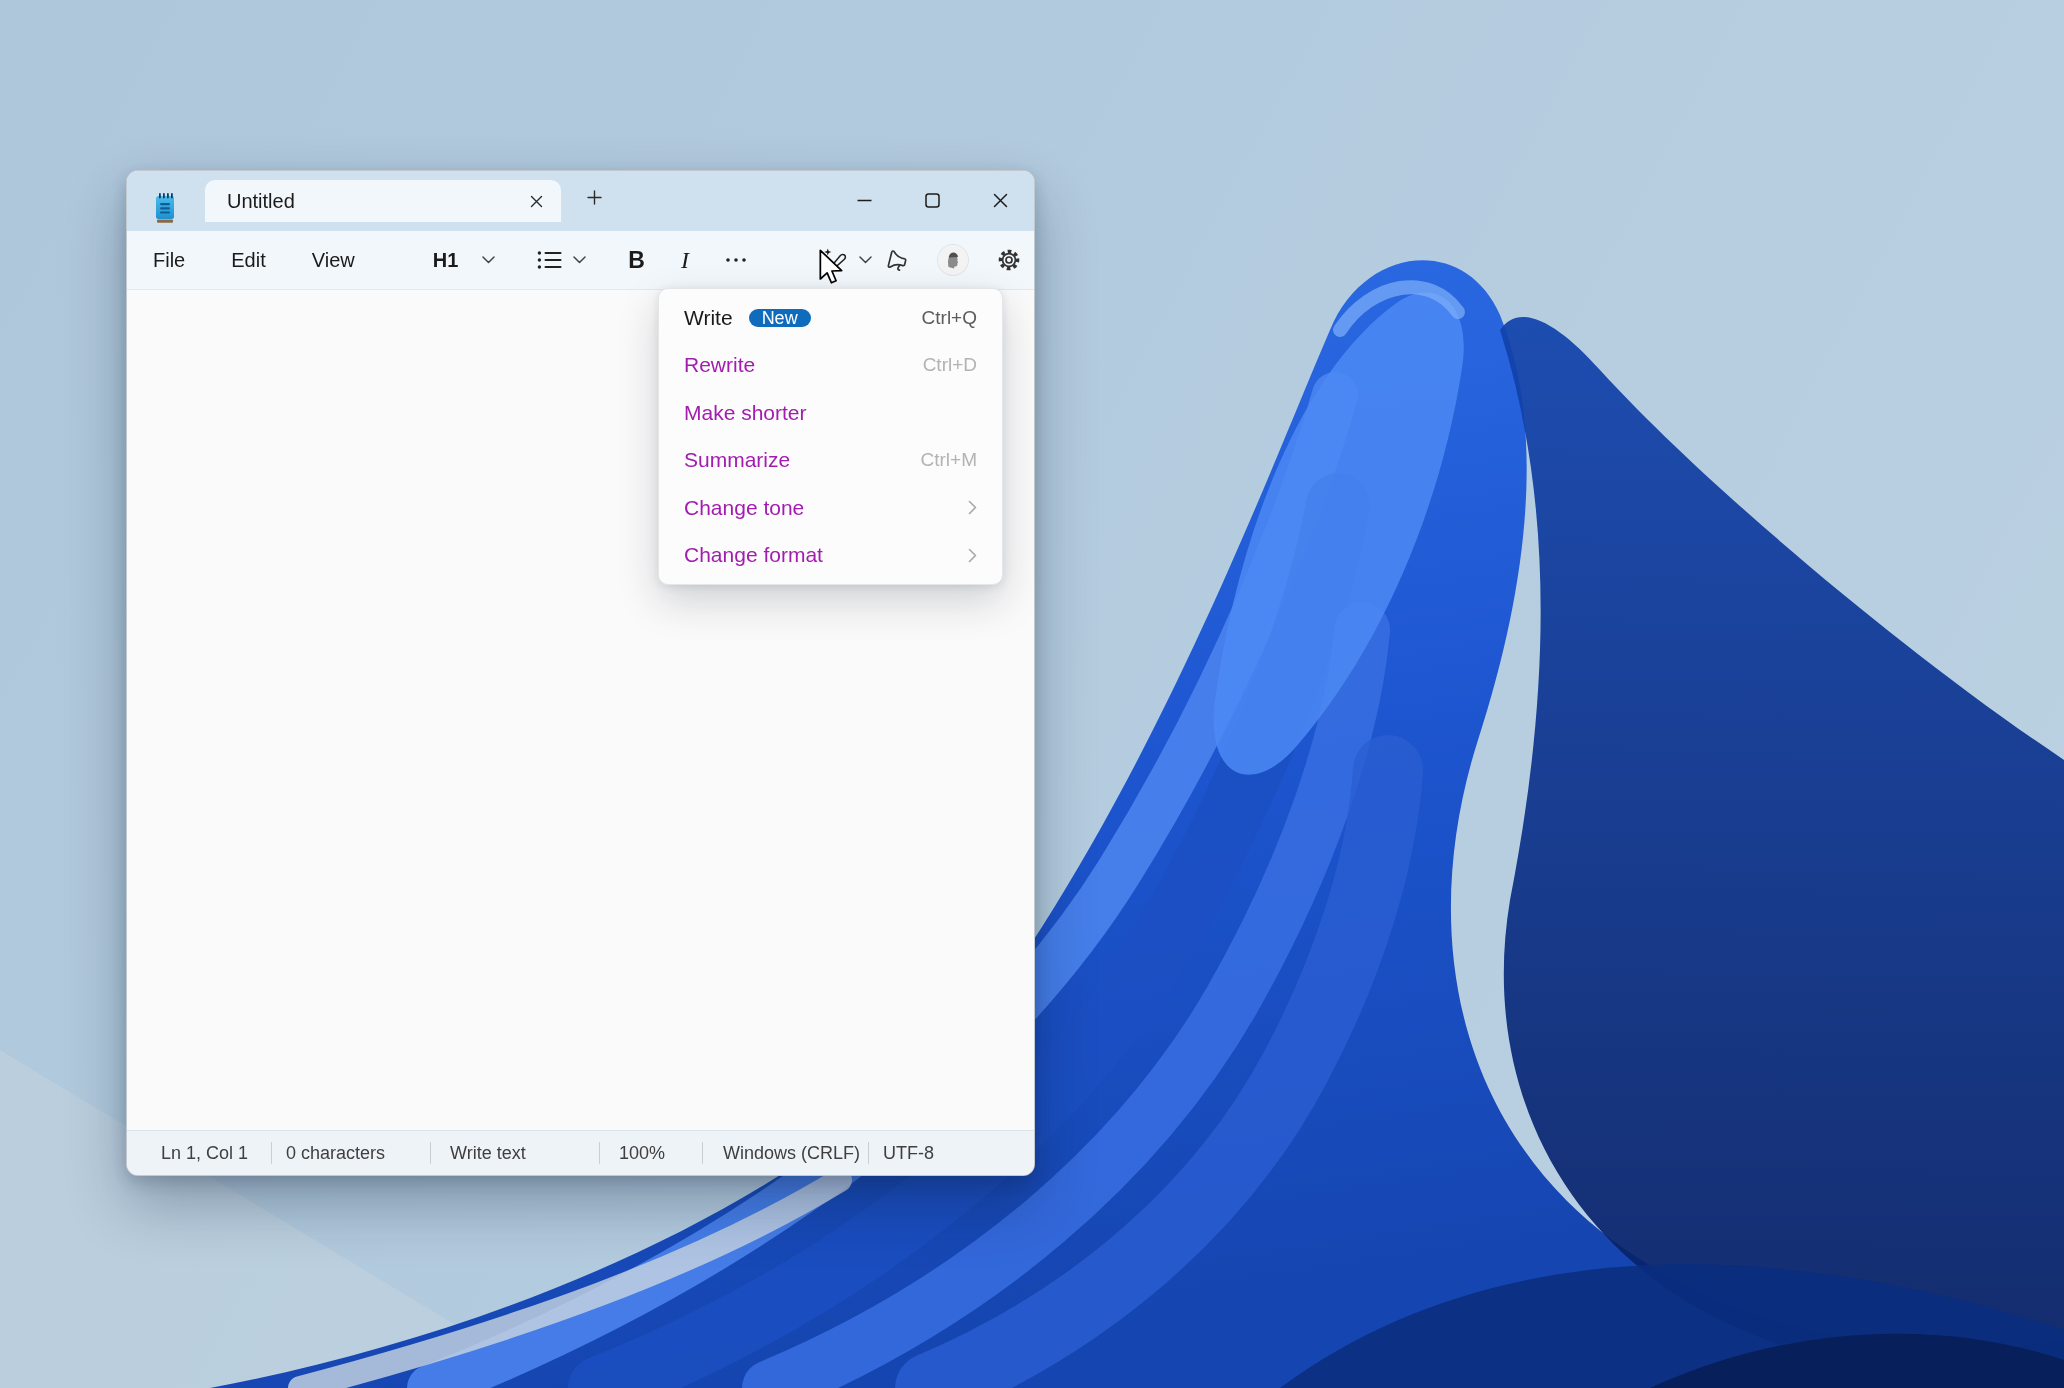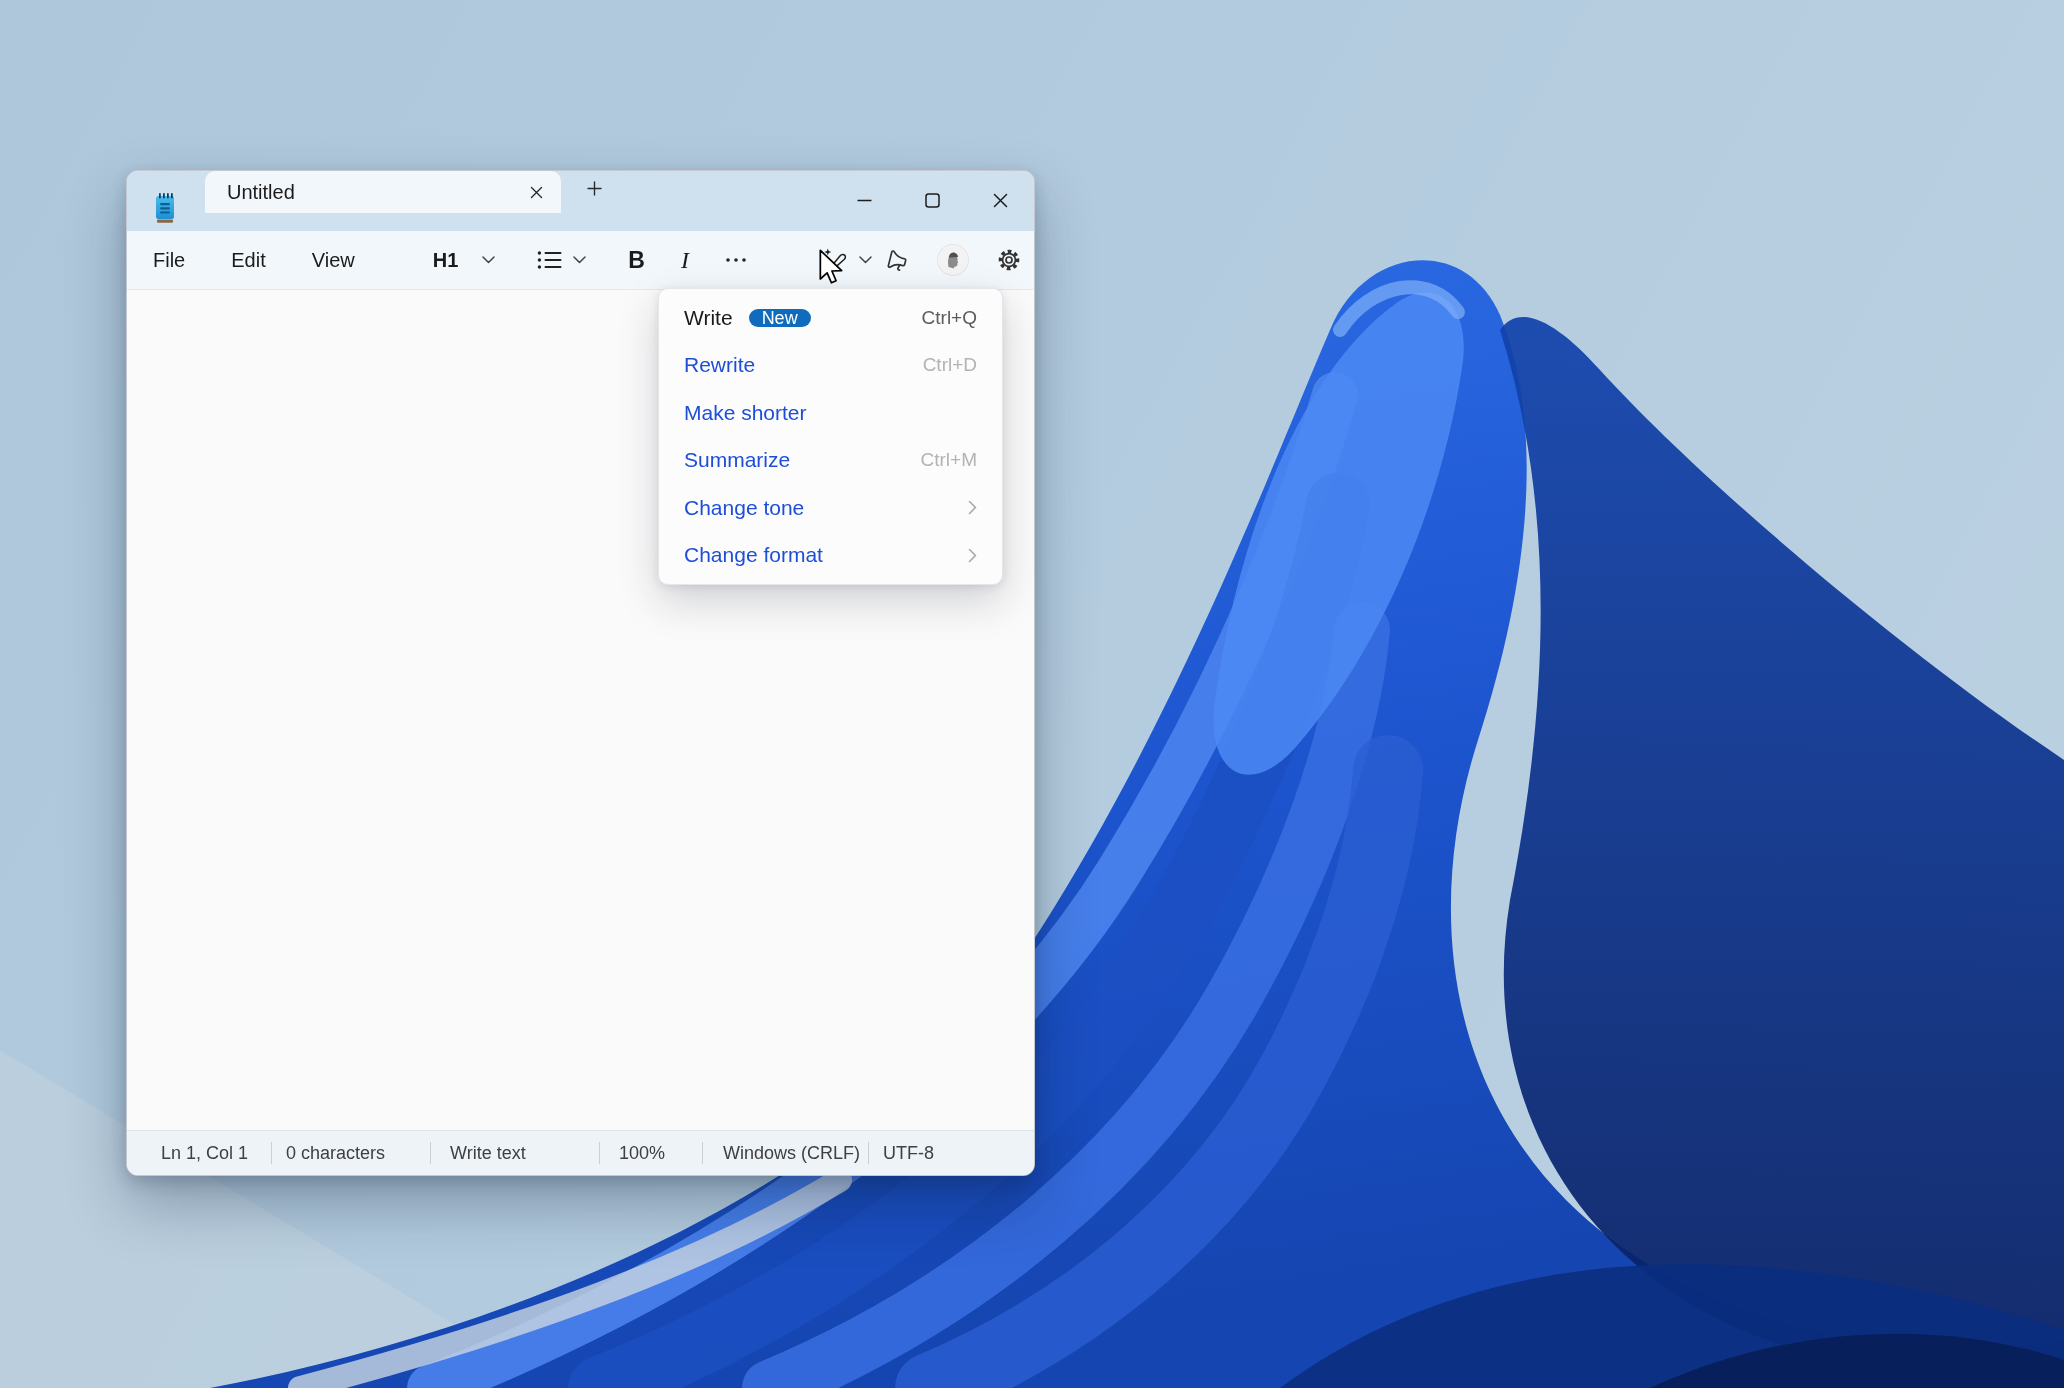--- a/index.html
+++ b/index.html
@@ -10,21 +10,21 @@
   }
   .wallpaper{position:absolute;inset:0;}
 
   
   .window{
     position:absolute;left:126px;top:170px;width:909px;height:1006px;
     border-radius:12px;overflow:hidden;display:flex;flex-direction:column;
     box-shadow:0 28px 60px rgba(10,25,50,.30),0 6px 16px rgba(10,25,50,.18);
     background:#fafafa;border:1px solid rgba(90,110,130,.35);box-sizing:border-box;
   }
-  .titlebar{height:60px;background:#cfe0ee;display:flex;align-items:flex-start;flex:none;position:relative;}
+  .titlebar{height:60px;background:#cfe0ee;display:flex;align-items:center;flex:none;position:relative;}
   .appicon{position:absolute;left:26px;top:20px;width:24px;height:33px;}
   .tab{
     margin-left:78px;width:356px;height:42px;background:#f2f7fb;
     border-radius:10px 10px 0 0;display:flex;align-items:center;
     padding:0 10px 0 22px;box-sizing:border-box;
   }
   .tab-title{font-size:20px;color:#1b1b1b;flex:1;}
   .tab-close{width:30px;height:30px;border-radius:6px;display:flex;align-items:center;justify-content:center;}
   .newtab{width:34px;height:34px;margin-left:16px;margin-bottom:8px;border-radius:6px;display:flex;align-items:center;justify-content:center;}
   .caption-btns{position:absolute;right:0;top:0;height:59px;display:flex;}
@@ -64,21 +64,21 @@
 
   
   .ai-menu{
     position:absolute;left:658px;top:288px;width:345px;
     background:#fcfcfd;border:1px solid #e4e6e8;border-radius:10px;
     box-shadow:0 16px 40px rgba(20,30,50,.18),0 2px 8px rgba(20,30,50,.10);
     padding:5px 0;box-sizing:border-box;
   }
   .mi{height:47.5px;display:flex;align-items:center;padding:0 25px;font-size:21px;}
   .mi-label{color:#1a1a1a;}
-  .mi.disabled .mi-label{color:#1d4ed8;}
+  .mi.disabled .mi-label{color:#a21caf;}
   .mi-badge{
     margin-left:16px;background:#0f6cbd;color:#ffffff;font-size:18px;font-weight:400;
     padding:0 13px;border-radius:999px;line-height:1;
   }
   .mi-shortcut{margin-left:auto;font-size:19px;color:#5c5c5c;}
   .mi.disabled .mi-shortcut{color:#b3b3b3;}
   .mi-sub{margin-left:auto;display:flex;align-items:center;}
 
   .cursor{position:absolute;left:818px;top:249px;pointer-events:none;}
   svg{display:block;}

